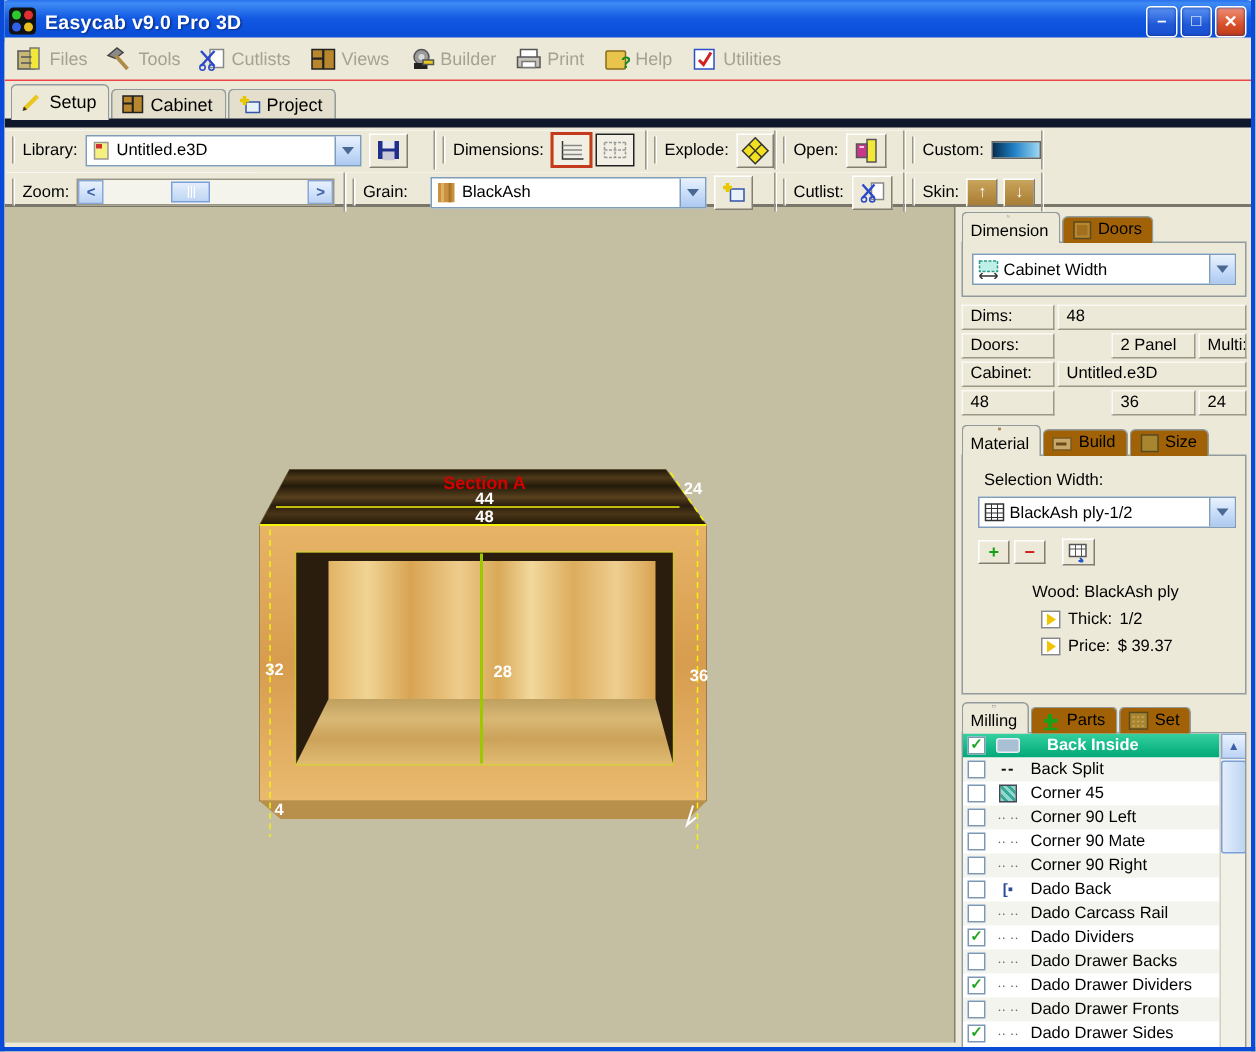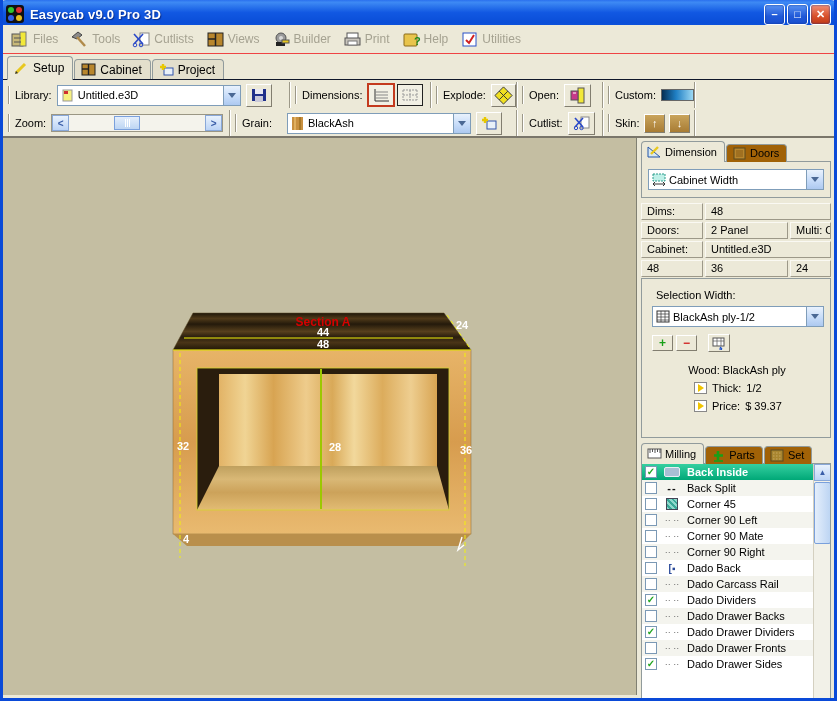--- a/index.html
+++ b/index.html
@@ -34,21 +34,21 @@
 
   
   #tabstrip { position:absolute; left:0; top:54px; width:831px; height:26px; display:flex; align-items:flex-end; padding-left:4px; }
   .tab { display:flex; align-items:center; gap:4px; padding:2px 8px 3px 6px; border:1px solid #919B9C; border-bottom:none;
     border-radius:4px 4px 0 0; background:#E3DFCC; height:21px; margin-right:1px; position:relative; font-size:12px;margin-top:42px; }
   .tab.active { background:#ECE9D8; height:24px; z-index:3; }
   .ticon { width:15px; height:13px; display:inline-block; }
 
   
   #controlpanel { position:absolute; left:0; top:79px; width:831px; height:59px; background:#ECE9D8;
-    border-top:1px solid #0f172a; border-bottom:2px solid #7A766A; z-index:2; }
+    border-top:6px solid #0f172a; border-bottom:2px solid #7A766A; z-index:2; }
   .crow { position:absolute; left:0; width:831px; height:28px; display:flex; align-items:center; }
   #crow1 { top:1px; } #crow2 { top:29px; }
   .cgroup { display:flex; align-items:center; height:26px; padding-left:5px; border-right:1px solid #9C9888; box-shadow:1px 0 0 #fff; }
   .grip { width:2px; height:18px; border-left:1px solid #9C9888; border-right:1px solid #fff; margin-right:5px; }
   .clabel { margin-right:5px; }
   .combo { display:flex; align-items:center; background:#fff; border:1px solid #7F9DB9; height:21px; position:relative; }
   .combo .cicon { width:14px; height:13px; margin:0 3px; flex:0 0 auto; }
   .combo .cval { flex:1; font-size:11px; color:#000; white-space:nowrap; overflow:hidden; }
   .combo .drop { width:17px; height:19px; margin-left:auto; background:linear-gradient(180deg,#E9F2FD,#C4DAF8 60%,#ADC9F0);
     border-left:1px solid #7F9DB9; display:flex; align-items:center; justify-content:center; }
@@ -68,49 +68,49 @@
   .skinbtn { width:21px; height:19px; background:linear-gradient(180deg,#C9A45C,#A87C34); color:#fff; font-weight:bold; font-size:11px; margin-right:4px; }
 
   
   #main { position:absolute; left:0; top:138px; width:831px; height:557px; }
   #viewport { position:absolute; left:0; top:0; width:633px; height:557px; background:#C4BEA2; }
   #rightpanel { position:absolute; left:633px; top:0; width:198px; height:557px; background:#ECE9D8; padding:3px 3px 0 4px; border-left:1px solid #808072; }
 
   .ptabs { display:flex; align-items:flex-end; height:21px; position:relative; z-index:2; }
   .ptab { display:flex; align-items:center; gap:3px; padding:1px 7px 2px 5px; background:#a16207; border:1px solid #919B9C;
     border-bottom:none; border-radius:4px 4px 0 0; height:18px; margin-right:1px; font-size:11px; }
-  .ptab.active { background:#ECE9D8; height:21px; }
+  .ptab.active { background:#ECE9D8; height:21px;flex-direction:column; }
   .pbox { border:1px solid #919B9C; background:#ECE9D8; margin-top:-1px; position:relative; z-index:1; }
 
   #box1 { height:37px; display:flex; align-items:center; padding:0 6px; }
   #infogrid { margin-top:5px; }
   .irow { display:flex; gap:2px; margin-bottom:2px; }
   .icell { height:17px; line-height:15px; background:#ECE9D8; border:1px solid; border-color:#FAF9F3 #9C9888 #9C9888 #FAF9F3;
     padding-left:5px; font-size:11px; white-space:nowrap; overflow:hidden; }
-  .w62 { width:62px; } .w64 { width:83px; }
+  .w62 { width:62px; } .w64 { width:56px;margin-left:36px; }
 
   #tabs2 { margin-top:6px; }
   #box2 { height:160px; padding:10px 8px 0 10px; }
   #selEditorLbl { margin-left:4px; }
   #selCombo { margin-top:5px; width:172px; }
   .edbtns { display:flex; align-items:center; margin-top:7px; gap:3px; }
   .edbtn { width:21px; height:16px; font-weight:bold; font-size:12px; }
   .edbtn.plus { color:#18A018; } .edbtn.minus { color:#D02020; }
   .edbtn.exp { width:22px; height:18px; margin-left:8px; font-size:9px; color:#2255CC; }
   #woodline { margin-top:12px; text-align:center; font-size:11px; }
   .propline { display:flex; align-items:center; margin-top:6px; margin-left:42px; gap:5px; }
   .arrowbox { width:13px; height:12px; background:#fff; border:1px solid #888; display:flex; align-items:center; justify-content:center; }
   .arrowbox b { width:0; height:0; border-top:4px solid transparent; border-bottom:4px solid transparent; border-left:6px solid #F0C400; }
 
   #tabs3 { margin-top:5px; }
   #listbox { background:#fff; border:1px solid #919B9C; height:337px; overflow:hidden; position:relative; }
   .lrow { display:flex; align-items:center; height:16px; padding-left:3px; gap:4px; }
   .lrow:nth-child(even) { background:#F4F4EE; }
   .lrow.sel { background:linear-gradient(180deg,#35D0A0,#00A877); }
-  .lrow.sel .llabel { color:#fff; font-weight:bold; }
+  .lrow.sel .llabel { color:#fff; font-weight:bold;margin-left:11px; }
   .cb { width:12px; height:12px; background:#fff; border:1px solid #7B99B5; flex:0 0 auto;
     font-size:10px; font-weight:bold; color:#21A521; line-height:10px; text-align:center; }
   .ricon { width:22px; flex:0 0 auto; font-size:9px; color:#666; text-align:center; }
   .ricon.dashes { font-size:11px; font-weight:bold; color:#111; letter-spacing:1px; }
   .ricon.monitor { height:10px; background:#A8BFD4; border:1px solid #E8EEF4; border-radius:2px; width:16px; margin:0 3px; }
   .ricon.square { width:12px; height:12px; margin:0 5px; border:1px solid #445;
     background:repeating-linear-gradient(45deg,#8FD8CC 0 2px,#3AA898 2px 4px); }
   .ricon.bracket { color:#2A4A9A; font-weight:bold; font-size:10px; }
   .llabel { font-size:11px; color:#000; white-space:nowrap; }
   #lscroll { position:absolute; right:0; top:0; width:17px; height:100%; background:#F2F1E8; border-left:1px solid #D4D0C0; }
@@ -472,20 +472,44 @@
           <span class="icell w62">Cabinet:</span>
           <span class="icell" style="flex:1;">Untitled.e3D</span>
         </div>
         <div class="irow">
           <span class="icell w62">48</span>
           <span class="icell w64">36</span>
           <span class="icell" style="flex:1;">24</span>
         </div>
       </div>
 
+      <div class="ptabs" id="tabs2">
+        <span class="ptab active">
+          <svg class="ticon" viewBox="0 0 15 13">
+              <rect x="1" y="1" width="11" height="11" fill="#C89040" stroke="#555"></rect>
+              <line x1="4" y1="1" x2="4" y2="12" stroke="#7A5A20" stroke-dasharray="1.5 1"></line>
+              <line x1="7" y1="1" x2="7" y2="12" stroke="#7A5A20" stroke-dasharray="1.5 1"></line>
+              <line x1="10" y1="1" x2="10" y2="12" stroke="#7A5A20" stroke-dasharray="1.5 1"></line>
+            </svg>
+          <span>Material</span>
+          </span>
+        <span class="ptab">
+          <svg class="ticon" viewBox="0 0 15 13">
+              <rect x="1" y="3" width="12" height="8" fill="#C8A868" stroke="#7A5A20"></rect>
+              <line x1="3" y1="7" x2="10" y2="7" stroke="#6A4A18" stroke-width="2"></line>
+            </svg>
+          <span>Build</span>
+          </span>
+        <span class="ptab">
+          <svg class="ticon" viewBox="0 0 15 13">
+              <rect x="2" y="1" width="11" height="11" fill="#A8852F" stroke="#5A4A20"></rect>
+            </svg>
+          <span>Size</span>
+          </span>
+      </div>
       <div class="pbox" id="box2">
         <div id="selEditorLbl">Selection Width:</div>
         <span class="combo" id="selCombo">
           <svg class="cicon" viewBox="0 0 14 13">
               <rect x="1" y="1" width="12" height="11" fill="#fff" stroke="#333"></rect>
               <path d="M1 4 h12 M1 7 h12 M1 10 h12 M5 1 v11 M9 1 v11" stroke="#333" stroke-width=".7"></path>
             </svg>
           <span class="cval">BlackAsh ply-1/2</span>
           <span class="drop">
               <b></b>

